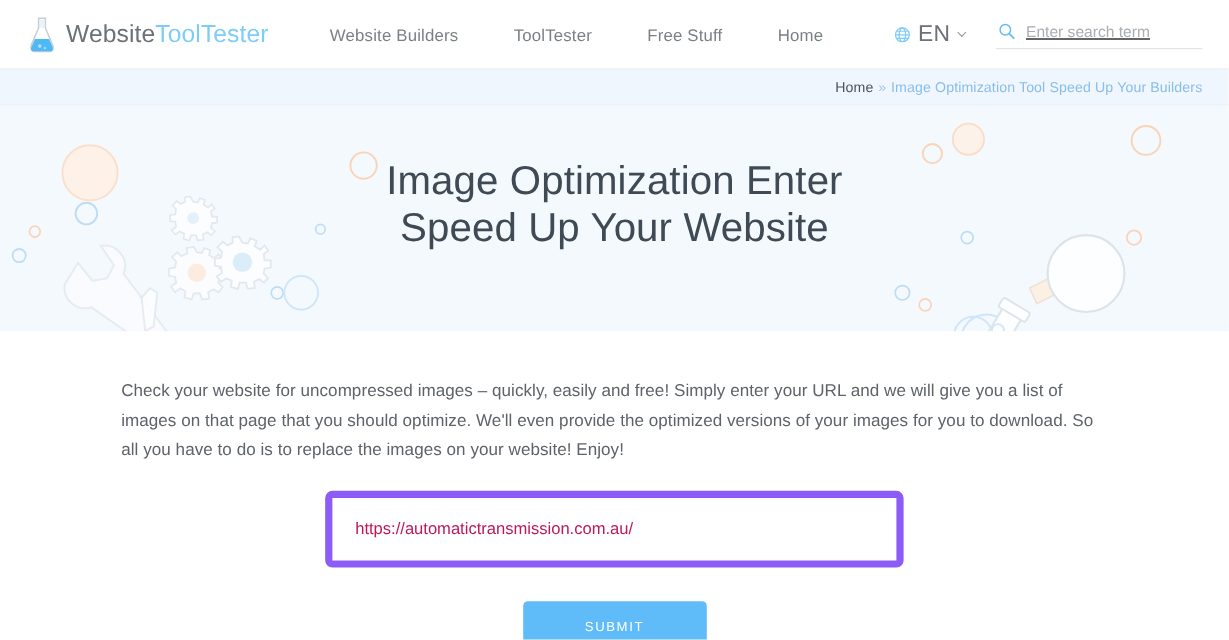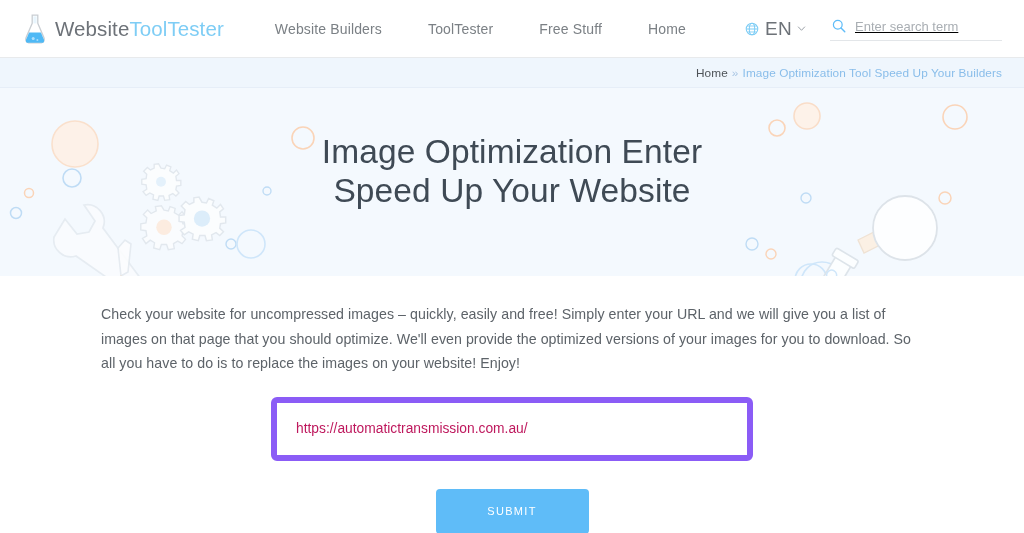--- a/index.html
+++ b/index.html
@@ -145,21 +145,21 @@
   }
   .hero-title .tl { display: block; }
 
   
   .main {
     background: #ffffff;
     padding-top: 26px;
   }
   .intro {
     width: 822px;
-    margin: 0 auto;
+    margin: 12px auto;
     font-size: 14.2px;
     line-height: 24.6px;
     color: #5d6369;
     letter-spacing: 0.05px;
   }
 
   .form-area {
     margin-top: 21px;
     display: flex;
     flex-direction: column;

